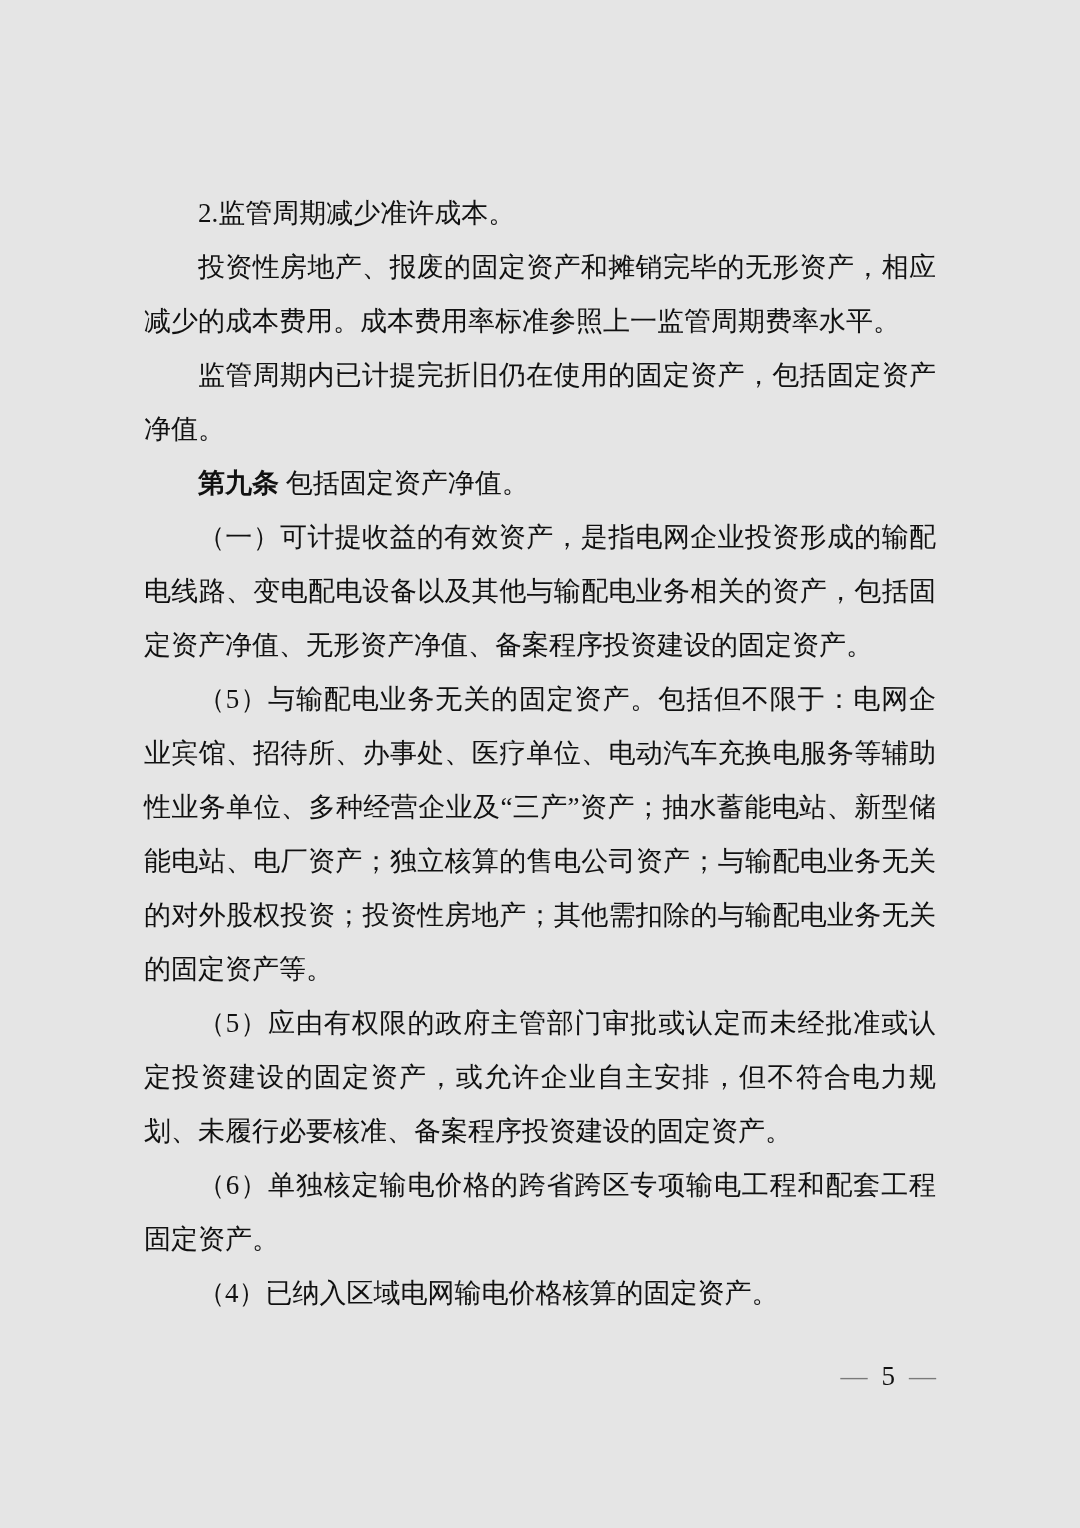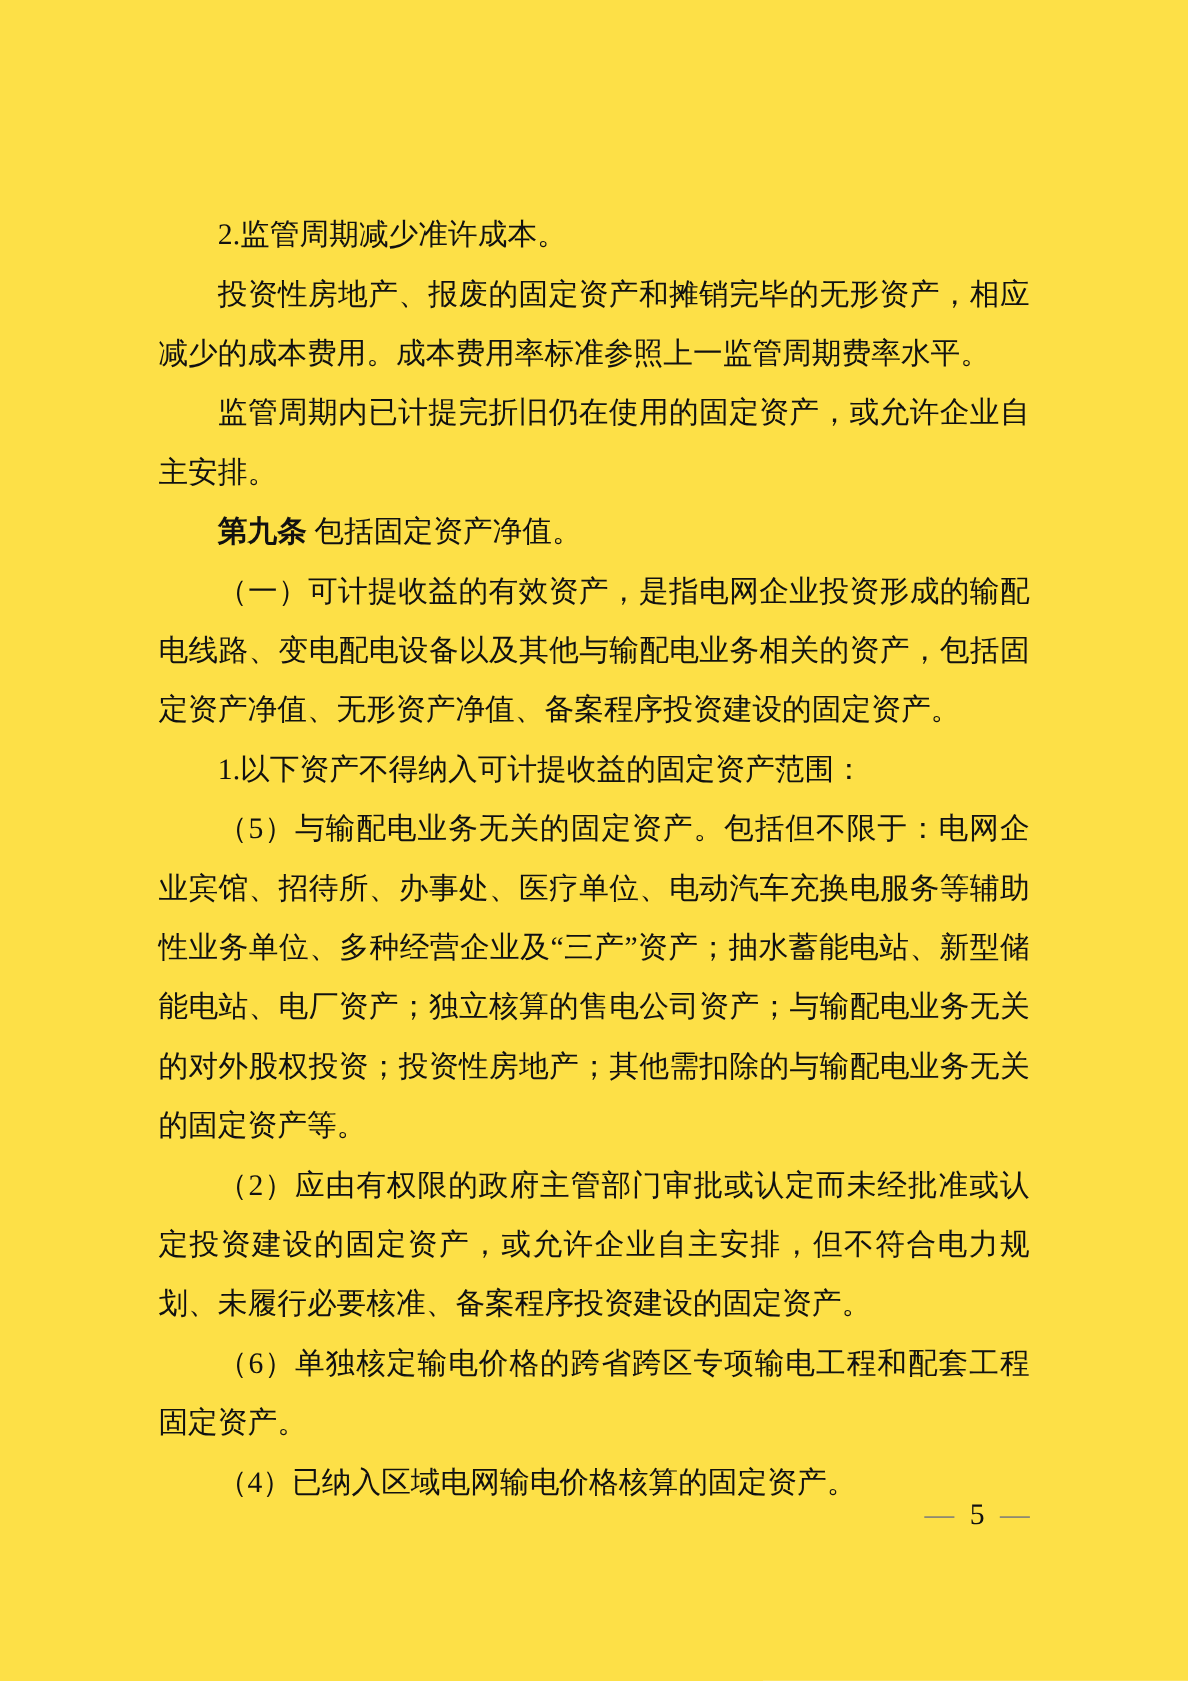--- a/index.html
+++ b/index.html
@@ -11,21 +11,21 @@
     height: 1528px;
     position: relative;
     background: #ffffff;
     font-family: "Liberation Serif", "DejaVu Serif", serif;
     color: #111111;
     overflow: hidden;
   }
   .page {
     position: absolute;
     inset: 0;
-    background: #fde047;
+    background: #e5e5e5;
   }
   .content {
     position: absolute;
     left: 144px;
     top: 186px;
     width: 792px;
     font-size: 27px;
     line-height: 54px;
     text-align: justify;
     text-justify: inter-ideograph;
@@ -61,31 +61,30 @@
 </head>
 <body>
 
 <div class="page">
 
   <div class="content">
     <p>2.监管周期减少准许成本。</p>
 
     <p>投资性房地产、报废的固定资产和摊销完毕的无形资产，相应减少的成本费用。成本费用率标准参照上一监管周期费率水平。</p>
 
-    <p>监管周期内已计提完折旧仍在使用的固定资产，或允许企业自主安排。</p>
+    <p>监管周期内已计提完折旧仍在使用的固定资产，包括固定资产净值。</p>
 
     <p><span class="article-no">第九条</span><span> 包括固定资产净值。</span></p>
 
     <p>（一）可计提收益的有效资产，是指电网企业投资形成的输配电线路、变电配电设备以及其他与输配电业务相关的资产，包括固定资产净值、无形资产净值、备案程序投资建设的固定资产。</p>
 
-    <p>1.以下资产不得纳入可计提收益的固定资产范围：</p>
 
     <p>（5）与输配电业务无关的固定资产。包括但不限于：电网企业宾馆、招待所、办事处、医疗单位、电动汽车充换电服务等辅助性业务单位、多种经营企业及“三产”资产；抽水蓄能电站、新型储能电站、电厂资产；独立核算的售电公司资产；与输配电业务无关的对外股权投资；投资性房地产；其他需扣除的与输配电业务无关的固定资产等。</p>
 
-    <p>（2）应由有权限的政府主管部门审批或认定而未经批准或认定投资建设的固定资产，或允许企业自主安排，但不符合电力规划、未履行必要核准、备案程序投资建设的固定资产。</p>
+    <p>（5）应由有权限的政府主管部门审批或认定而未经批准或认定投资建设的固定资产，或允许企业自主安排，但不符合电力规划、未履行必要核准、备案程序投资建设的固定资产。</p>
 
     <p>（6）单独核定输电价格的跨省跨区专项输电工程和配套工程固定资产。</p>
 
     <p>（4）已纳入区域电网输电价格核算的固定资产。</p>
   </div>
 
   <div class="page-number">
     <span class="dash">—</span><span class="num">5</span><span class="dash">—</span>
   </div>
 

